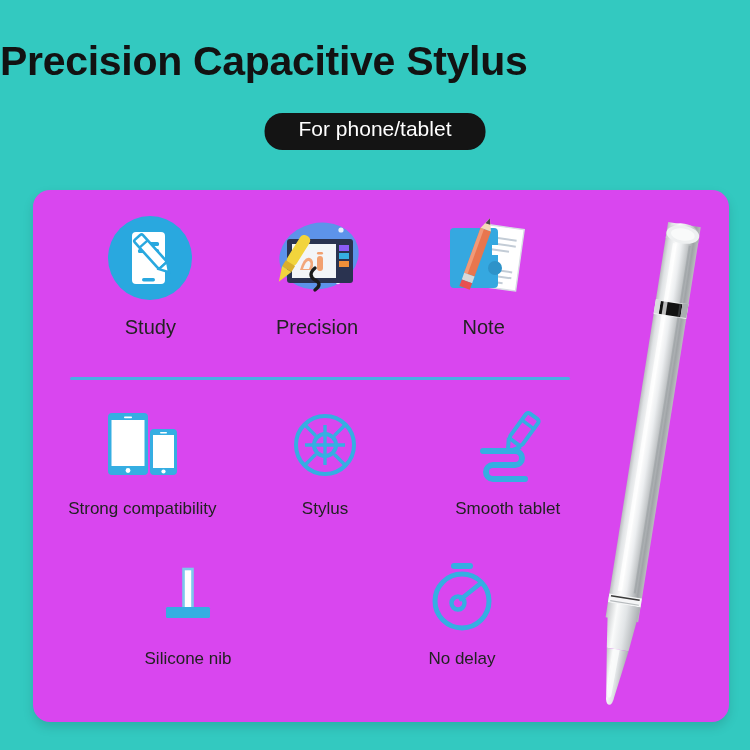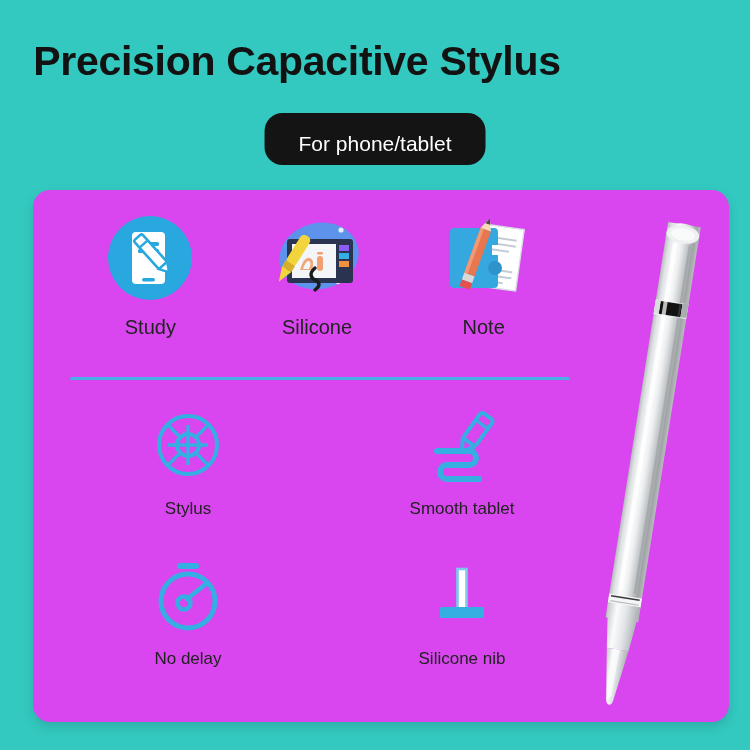--- a/index.html
+++ b/index.html
@@ -22,37 +22,37 @@
     top: 0; left: 0;
     width: 750px;
     height: 190px;
   }
 
   .title {
     position: absolute;
     top: 38px;
     left: 0;
     width: 594px;
-    text-align: center;
+    text-align: left;
     font-size: 41px;
     font-weight: bold;
     color: #121212;
     letter-spacing: -0.3px;
     white-space: nowrap;
   }
 
   .badge {
     position: absolute;
     top: 113px;
     left: 50%;
     transform: translateX(-50%);
     background: #141414;
     color: #ffffff;
     font-size: 21px;
-    padding: 19px 34px 9px 34px;
+    padding: 4px 34px 9px 34px;
     border-radius: 18px;
     white-space: nowrap;
   }
 
   
   .card {
     position: absolute;
     left: 33px;
     top: 190px;
     width: 696px;
@@ -198,21 +198,21 @@
           <rect x="68" y="41" width="10" height="6" fill="#35aee2"></rect>
           <rect x="68" y="49" width="10" height="6" fill="#f0903a"></rect>
           <path d="M44 56 Q36 63 44 68 Q52 72 44 78" stroke="#1b1b1b" stroke-width="3.4" fill="none" stroke-linecap="round"></path>
           <g transform="rotate(32 22 48)">
             <rect x="16" y="20" width="11" height="34" rx="5" fill="#f2d43c"></rect>
             <rect x="16" y="52" width="11" height="7" fill="#d9ae2c"></rect>
             <path d="M16 59 L21.5 74 L27 59 Z" fill="#f2d43c"></path>
           </g>
         </svg>
       </div>
-      <div class="cap">Silicone</div>
+      <div class="cap">Precision</div>
     </div>
 
     <div class="cell-top">
       <div class="art">
         <svg viewBox="0 0 92 92" width="92" height="92">
           <g transform="rotate(8 58 46)">
             <rect x="46" y="14" width="36" height="62" fill="#ffffff" stroke="#d8dde4" stroke-width="1.4"></rect>
             <line x1="52" y1="26" x2="76" y2="26" stroke="#c3ccd6" stroke-width="2"></line>
             <line x1="52" y1="32" x2="76" y2="32" stroke="#c3ccd6" stroke-width="2"></line>
             <line x1="52" y1="38" x2="70" y2="38" stroke="#c3ccd6" stroke-width="2"></line>
@@ -236,20 +236,35 @@
     </div>
 
   </div>
 
   <div class="divider"></div>
 
   <div class="grid">
 
     <div class="grow">
 
+      <div class="cell">
+        <div class="art">
+          <svg viewBox="0 0 96 80" width="96" height="80">
+            <rect x="14" y="6" width="40" height="62" rx="4" fill="#35aee2"></rect>
+            <rect x="17.5" y="13" width="33" height="46" fill="#ffffff"></rect>
+            <circle cx="34" cy="63.5" r="2.4" fill="#ffffff"></circle>
+            <rect x="30" y="9.6" width="8" height="1.6" rx="0.8" fill="#ffffff"></rect>
+            <rect x="56" y="22" width="27" height="46" rx="4" fill="#35aee2"></rect>
+            <rect x="59" y="28" width="21" height="33" fill="#ffffff"></rect>
+            <circle cx="69.5" cy="64.5" r="2.1" fill="#ffffff"></circle>
+            <rect x="66" y="25" width="7" height="1.5" rx="0.75" fill="#ffffff"></rect>
+          </svg>
+        </div>
+        <div class="cap">Strong compatibility</div>
+      </div>
 
       <div class="cell">
         <div class="art">
           <svg viewBox="0 0 96 80" width="96" height="80">
             <circle cx="48" cy="38" r="29" fill="none" stroke="#35aee2" stroke-width="4"></circle>
             <circle cx="48" cy="38" r="11" fill="none" stroke="#35aee2" stroke-width="4"></circle>
             <line x1="48" y1="18" x2="48" y2="58" stroke="#35aee2" stroke-width="3.4"></line>
             <line x1="28" y1="38" x2="68" y2="38" stroke="#35aee2" stroke-width="3.4"></line>
             <line x1="28" y1="18" x2="38" y2="28" stroke="#35aee2" stroke-width="3.4" stroke-linecap="round"></line>
             <line x1="68" y1="18" x2="58" y2="28" stroke="#35aee2" stroke-width="3.4" stroke-linecap="round"></line>
@@ -275,37 +290,37 @@
       </div>
 
     </div>
 
     <div class="grow">
 
 
       <div class="cell">
         <div class="art">
           <svg viewBox="0 0 96 80" width="96" height="80">
+            <rect x="43.5" y="12" width="9" height="40" fill="#ffffff" stroke="#7cc9ec" stroke-width="2.6"></rect>
+            <rect x="26" y="50" width="44" height="11" rx="1.5" fill="#35aee2"></rect>
+          </svg>
+        </div>
+        <div class="cap">Silicone nib</div>
+      </div>
+
+      <div class="cell">
+        <div class="art">
+          <svg viewBox="0 0 96 80" width="96" height="80">
             <rect x="37" y="6" width="22" height="6" rx="3" fill="#35aee2"></rect>
             <circle cx="48" cy="44" r="27" fill="none" stroke="#35aee2" stroke-width="5"></circle>
             <circle cx="44" cy="46" r="6.5" fill="none" stroke="#35aee2" stroke-width="4.4"></circle>
             <line x1="47" y1="42" x2="67" y2="26" stroke="#35aee2" stroke-width="4.6" stroke-linecap="round"></line>
           </svg>
         </div>
         <div class="cap">No delay</div>
-      </div>
-
-      <div class="cell">
-        <div class="art">
-          <svg viewBox="0 0 96 80" width="96" height="80">
-            <rect x="43.5" y="12" width="9" height="40" fill="#ffffff" stroke="#7cc9ec" stroke-width="2.6"></rect>
-            <rect x="26" y="50" width="44" height="11" rx="1.5" fill="#35aee2"></rect>
-          </svg>
-        </div>
-        <div class="cap">Silicone nib</div>
       </div>
 
     </div>
 
   </div>
 
   <div class="stylus">
     <svg viewBox="0 0 136 515" width="136" height="515">
       <defs>
         <linearGradient id="barrel" x1="0" y1="0" x2="1" y2="0">

